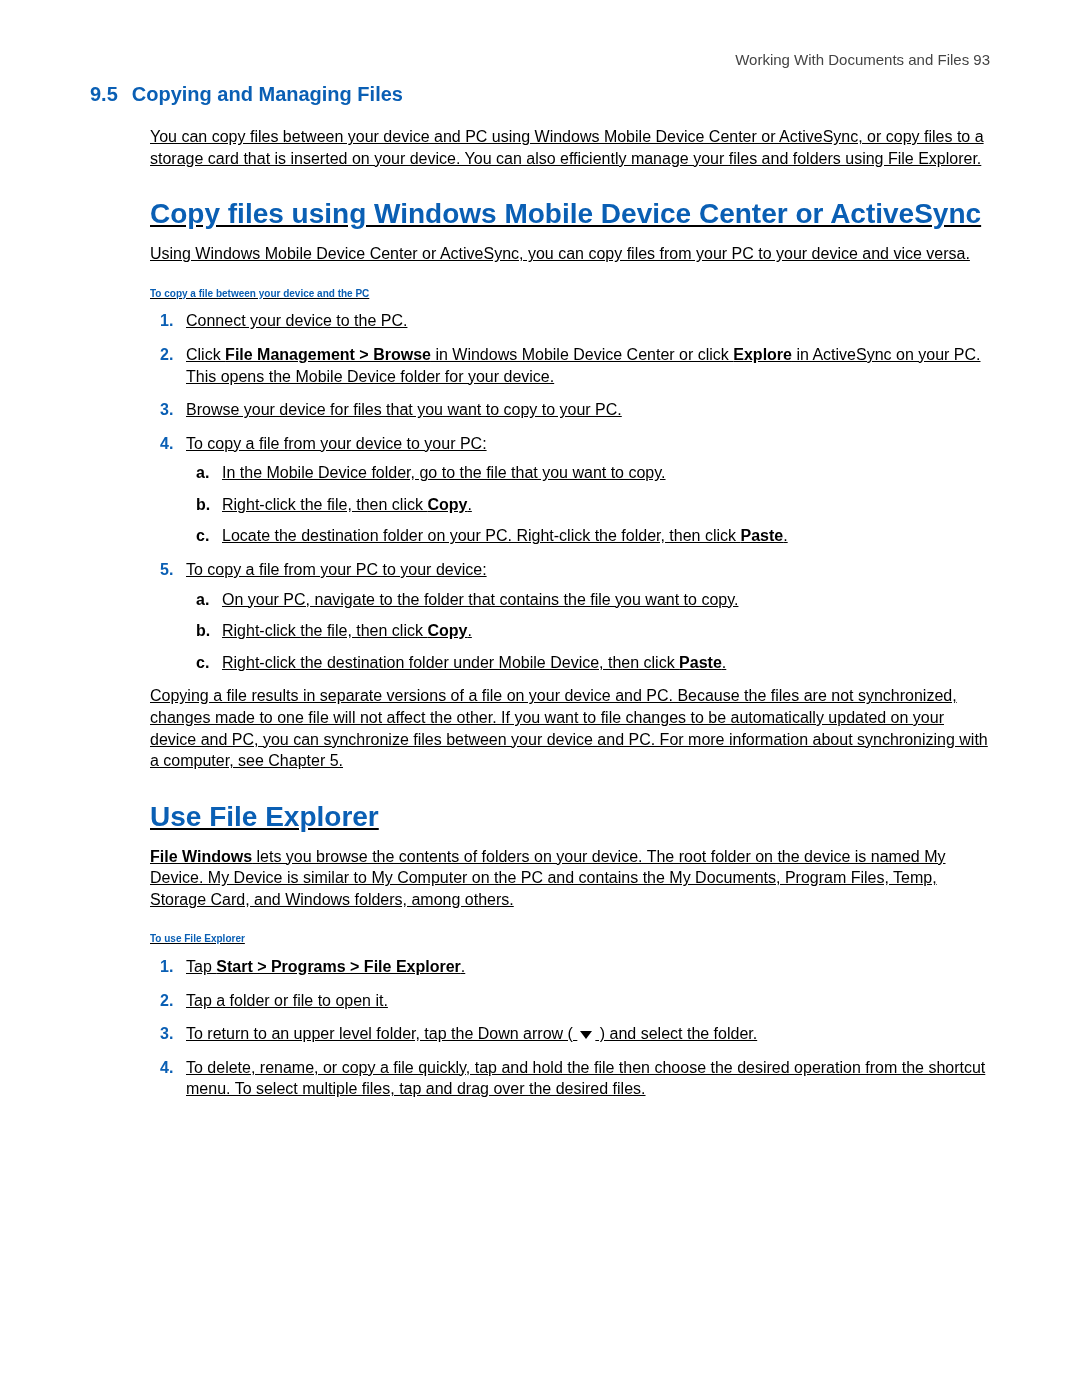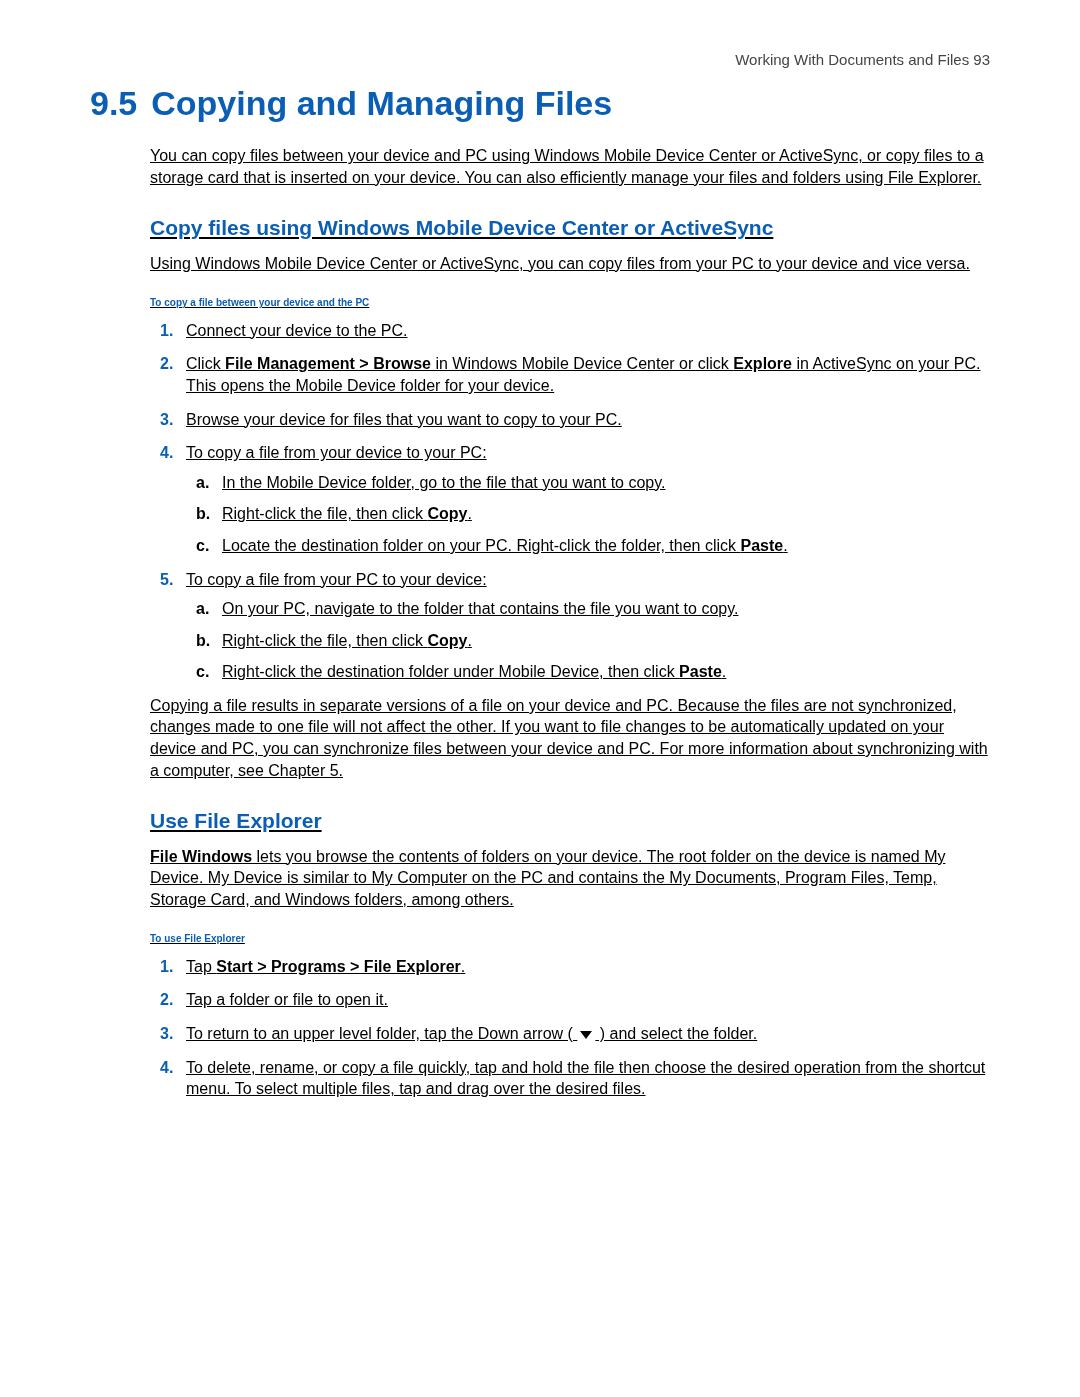--- a/index.html
+++ b/index.html
@@ -15,36 +15,36 @@
   }
   .header-right {
     text-align: right;
     font-size: 15px;
     color: #444;
     margin-bottom: 11px;
   }
   h1.section-title {
     color: #0a5fb4;
     font-weight: 700;
-    font-size: 34px;
+    font-size: 20px;
     margin: 0 0 18px 0;
   }
   h1.section-title .num {
     display: inline-block;
     margin-right: 14px;
   }
   .body-block {
     margin-left: 60px;
     text-decoration: underline;
   }
   p { margin: 0 0 14px 0; }
   h2.sub-title {
     color: #0a5fb4;
     font-weight: 700;
-    font-size: 21px;
+    font-size: 28px;
     margin: 26px 0 10px 0;
   }
   h3.step-title {
     color: #0a5fb4;
     font-weight: 700;
     font-size: 10px;
     margin: 22px 0 10px 0;
   }
   ol.num-list {
     list-style: none;

